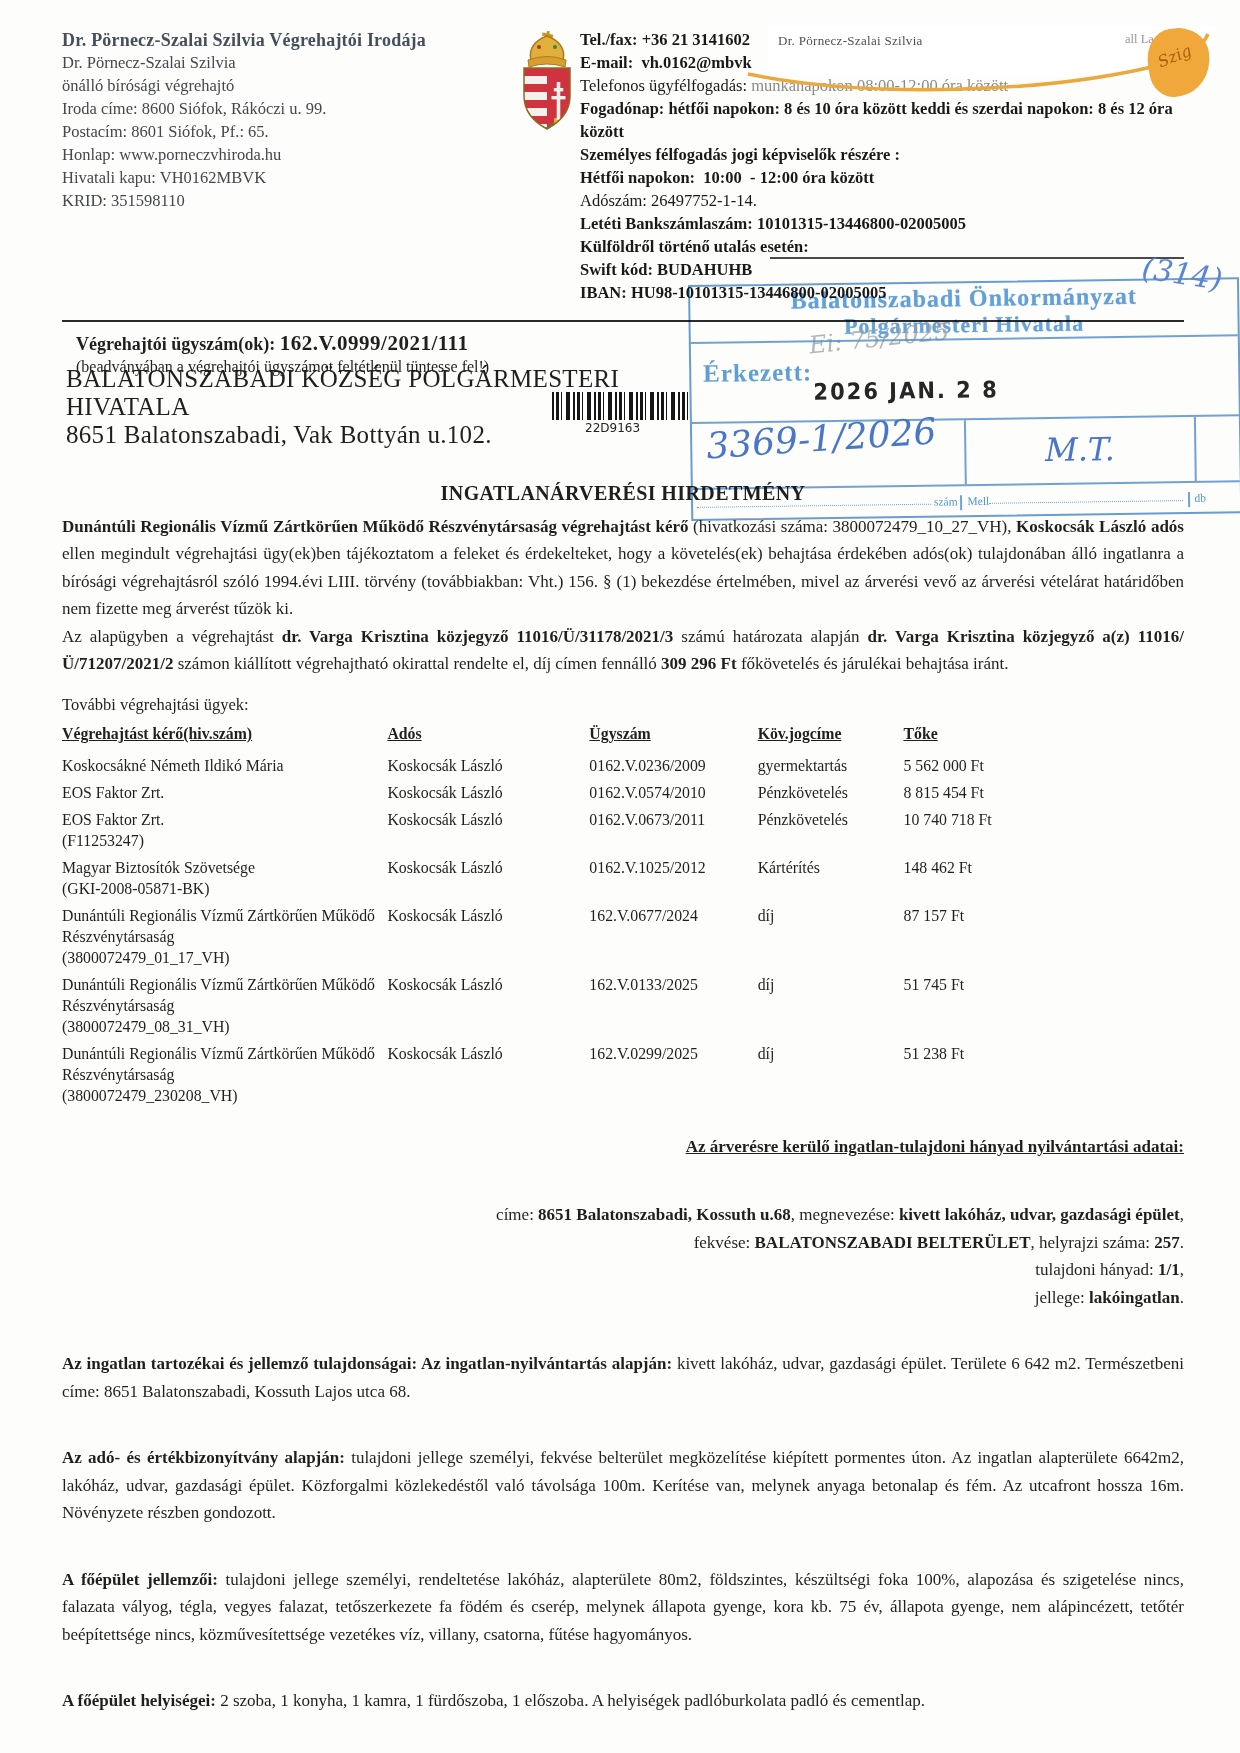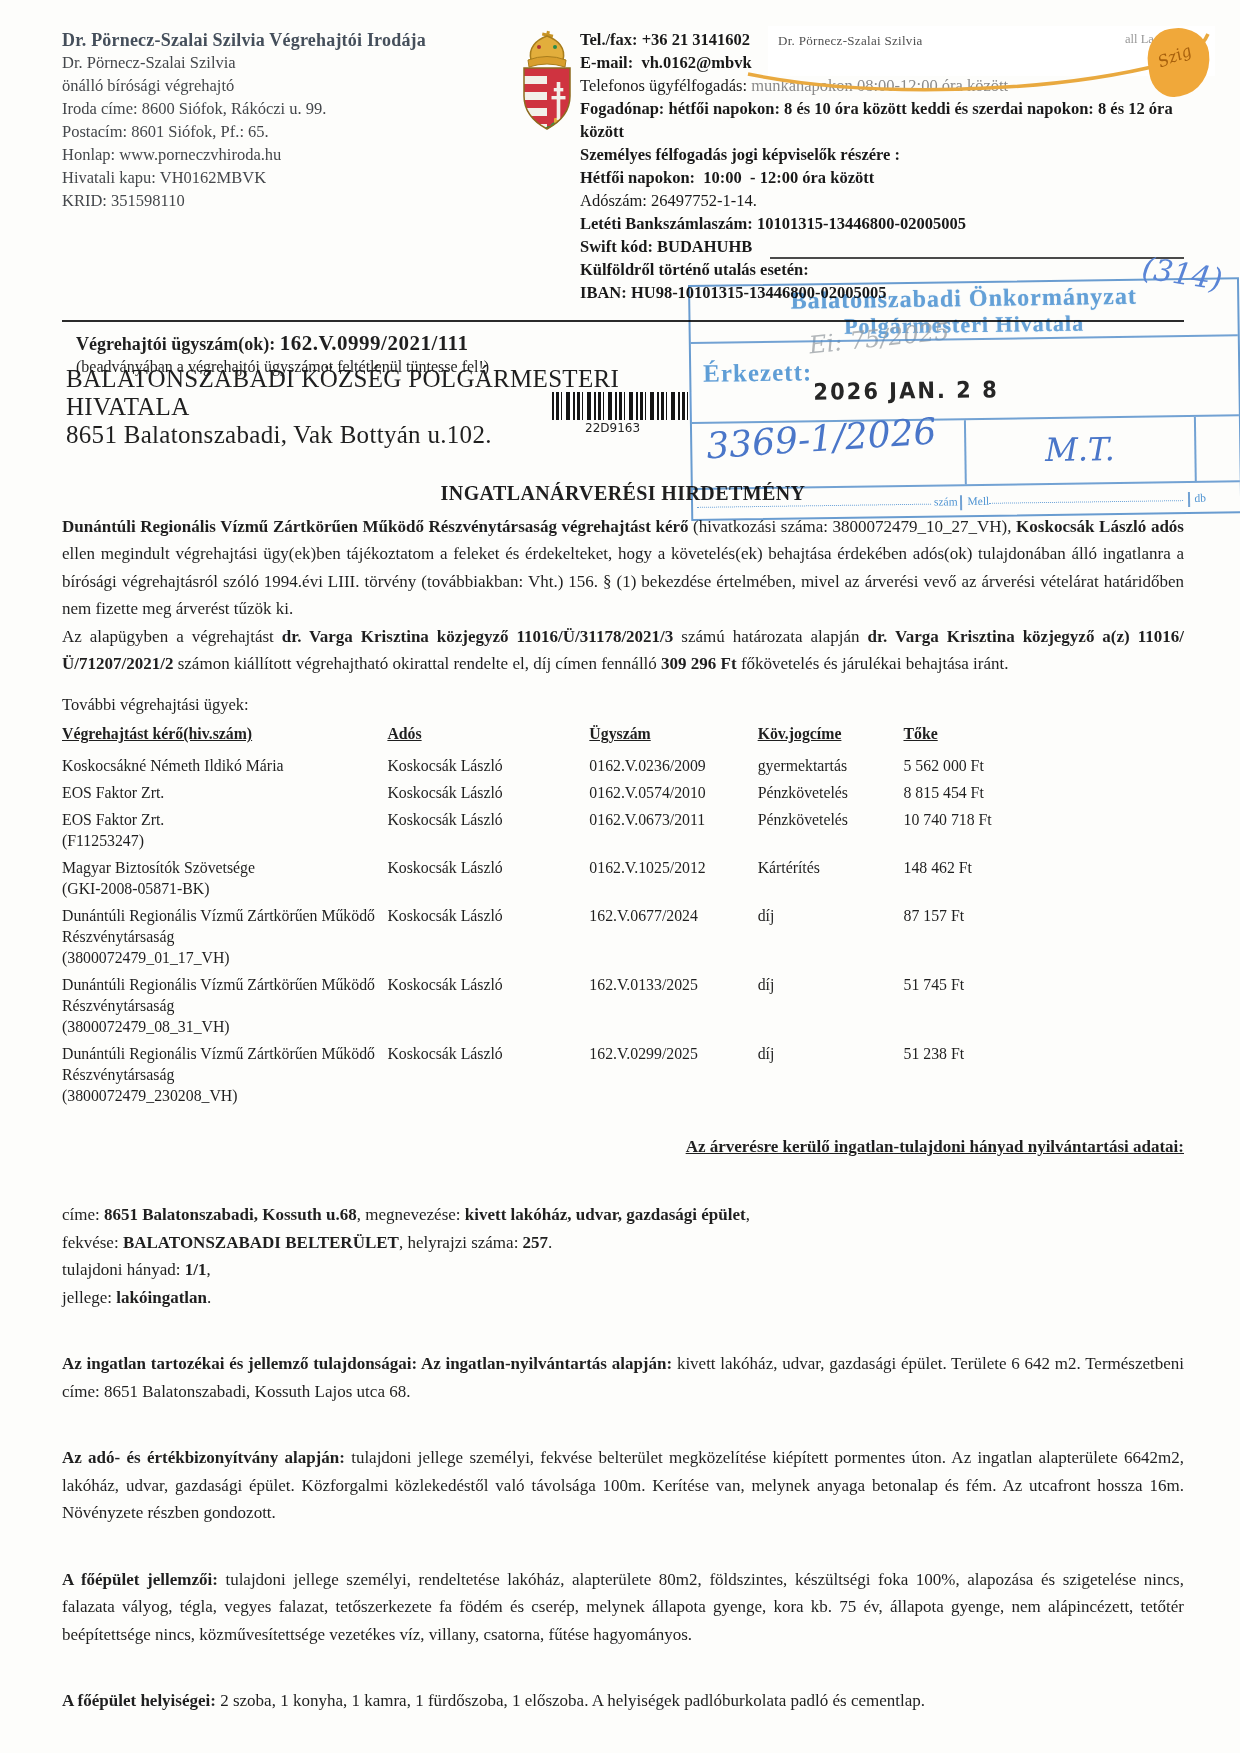--- a/index.html
+++ b/index.html
@@ -74,21 +74,21 @@
   
   .body{position:absolute;left:62px;top:482px;width:1122px;}
   .doc-title{text-align:center;font-size:20px;font-weight:bold;letter-spacing:.4px;margin-bottom:8px;}
   .doc-p{font-size:17px;line-height:27.4px;text-align:justify;}
   .more-intro{font-size:16.5px;margin-top:18px;}
   table.cases{width:100%;border-collapse:collapse;font-size:15.8px;line-height:21px;margin-top:4px;}
   table.cases th{text-align:left;font-weight:bold;text-decoration:underline;padding:4px 0 8px;vertical-align:top;}
   table.cases th.num, table.cases td.num{}
   table.cases td{vertical-align:top;padding:3px 0;white-space:pre-line;}
   .sec2-title{text-align:right;font-size:17px;font-weight:bold;text-decoration:underline;margin-top:28px;}
-  .prop{font-size:17px;line-height:27.5px;margin-top:44px;}
+  .prop{font-size:17px;line-height:27.5px;margin-top:44px;text-align:right;}
   .feat{font-size:17px;line-height:27.5px;text-align:justify;margin-top:39px;}
 </style>
 </head>
 <body>
 
 <div class="page">
 
   <div class="office">
     <div class="office-name">Dr. Pörnecz-Szalai Szilvia Végrehajtói Irodája</div>
     <div class="office-line">Dr. Pörnecz-Szalai Szilvia</div>
@@ -136,22 +136,22 @@
 
   <div class="contact">
     <div class="ln bold">Tel./fax: +36 21 3141602</div>
     <div class="ln bold">E-mail:  vh.0162@mbvk</div>
     <div class="ln"><span>Telefonos ügyfélfogadás: </span><span class="faded">munkanapokon 08:00-12:00 óra között</span></div>
     <div class="ln bold">Fogadónap: hétfői napokon: 8 és 10 óra között keddi és szerdai napokon: 8 és 12 óra között</div>
     <div class="ln bold">Személyes félfogadás jogi képviselők részére :</div>
     <div class="ln bold">Hétfői napokon:  10:00  - 12:00 óra között</div>
     <div class="ln">Adószám: 26497752-1-14.</div>
     <div class="ln bold">Letéti Bankszámlaszám: 10101315-13446800-02005005</div>
+    <div class="ln bold">Külföldről történő utalás esetén:</div>
     <div class="ln bold">Swift kód: BUDAHUHB</div>
-    <div class="ln bold">Külföldről történő utalás esetén:</div>
     <div class="ln bold">IBAN: HU98-10101315-13446800-02005005</div>
   </div>
 
   <div class="sig-overlay">
     <span class="sig-name">Dr. Pörnecz-Szalai Szilvia</span>
     <span class="sig-frag">all La.</span>
   </div>
   <svg class="sig-curve">
     <path d="M2,42 C120,66 300,62 418,32 C442,26 456,16 462,2" stroke="#e9a93f" stroke-width="3.5" fill="none"></path>
   </svg>

